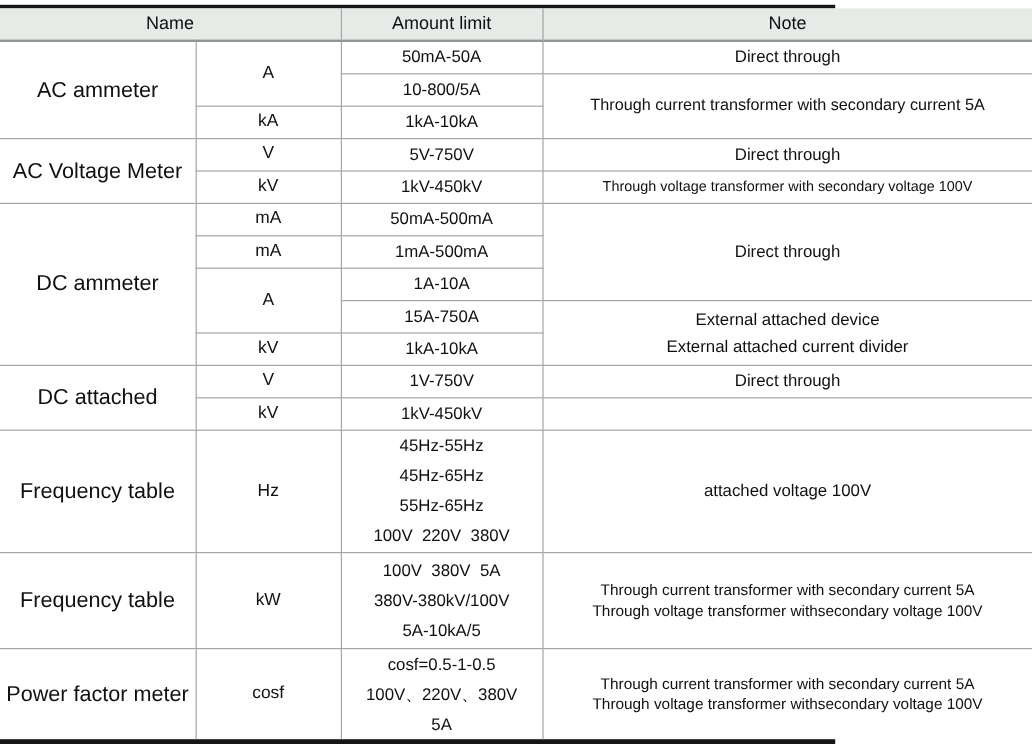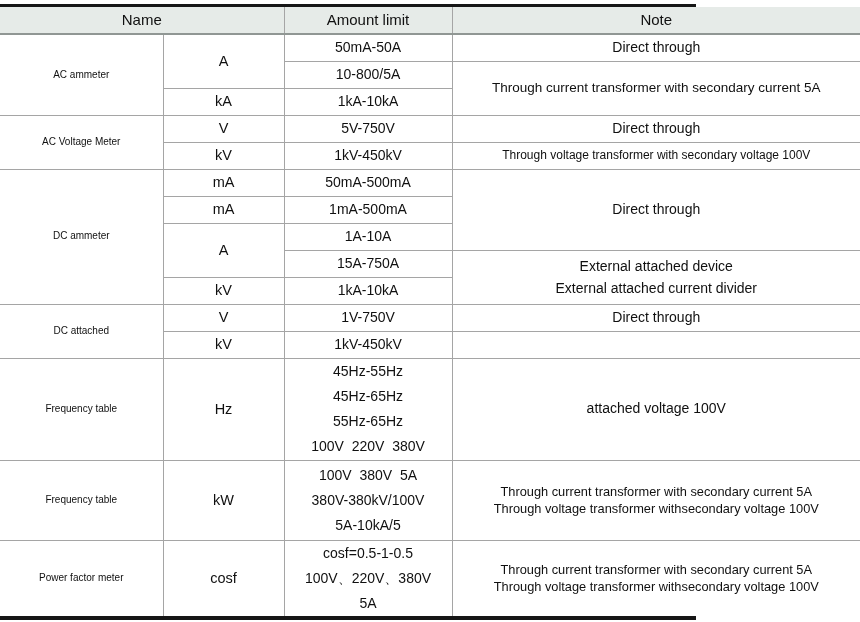--- a/index.html
+++ b/index.html
@@ -41,21 +41,21 @@
     background: #e6ebe8;
     font-size: 15px;
     border-bottom: 2px solid #909794;
     height: 26px;
   }
   tr.std { height: 27px; }
   tr.hz  { height: 102px; }
   tr.kw  { height: 80px; }
   tr.pf  { height: 73px; }
 
-  td.name-col { font-size: 10px; }
+  td.name-col { font-size: 18px; }
   td.unit-col { font-size: 14.5px; }
 
   td.note-md { font-size: 13.5px; }
   td.note-sm { font-size: 12px; }
 
   .ln { white-space: pre-wrap; line-height: 25px; }
   .ln-note { white-space: pre-wrap; line-height: 22px; font-size: 14px; }
   .ln-note-sm { white-space: pre-wrap; line-height: 17px; font-size: 12.8px; }
 </style>
 </head>

